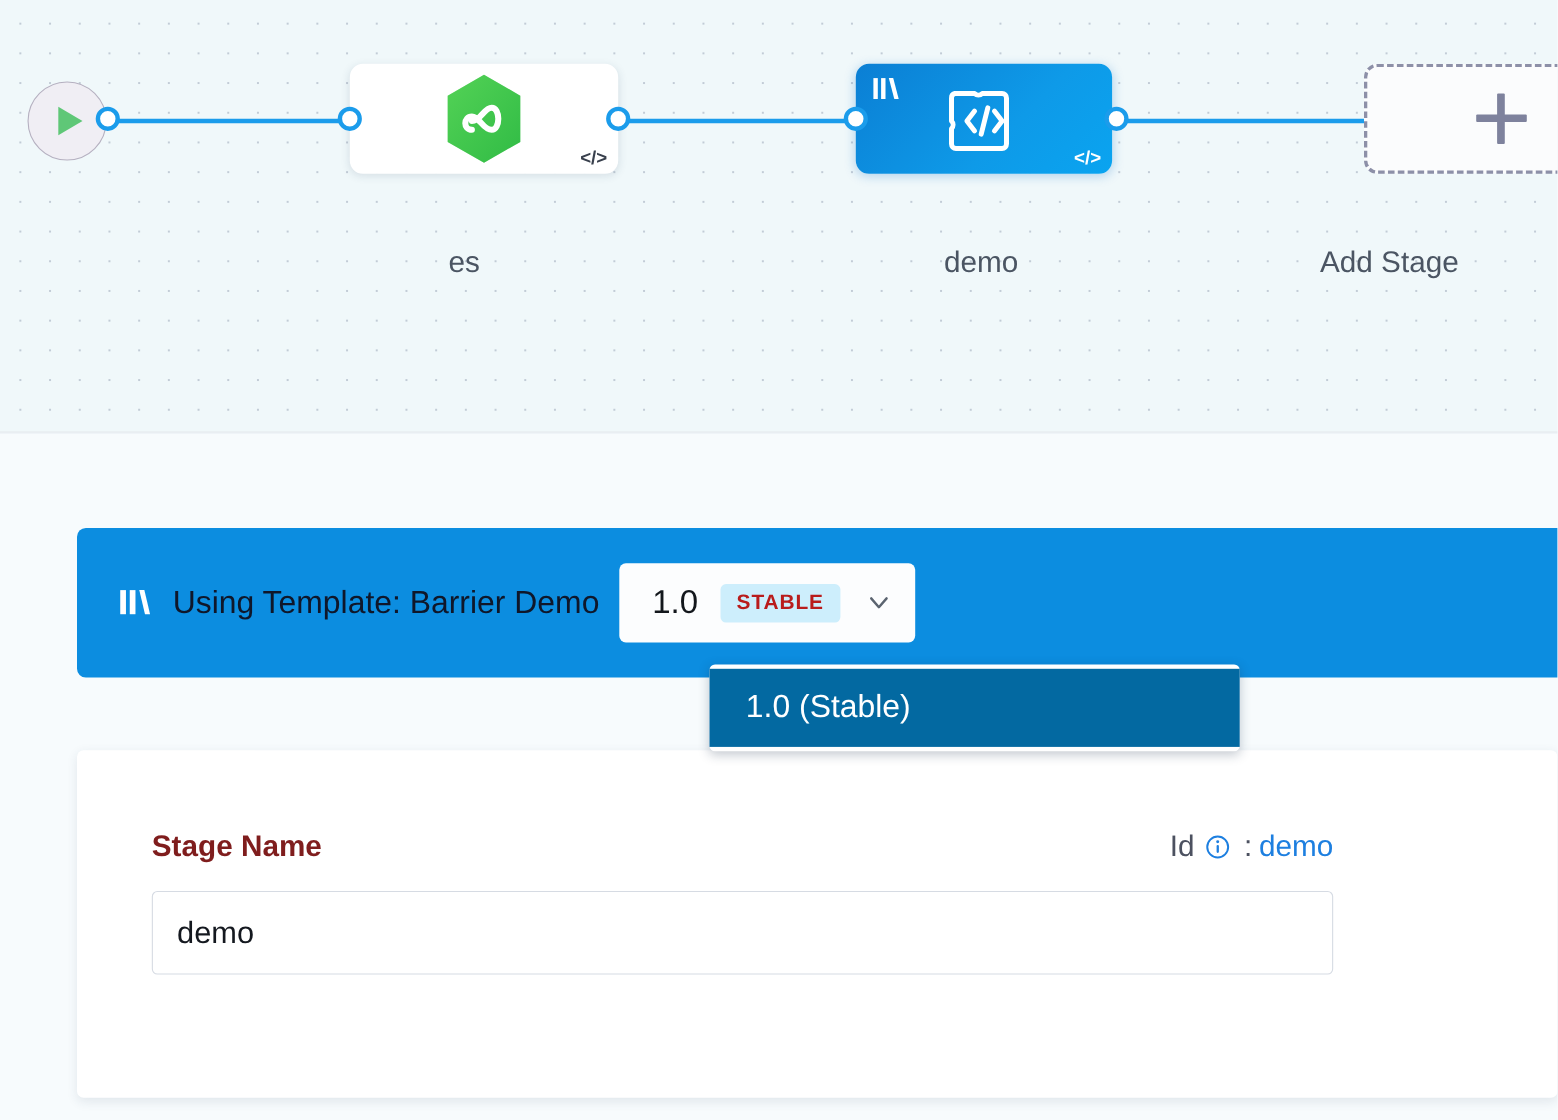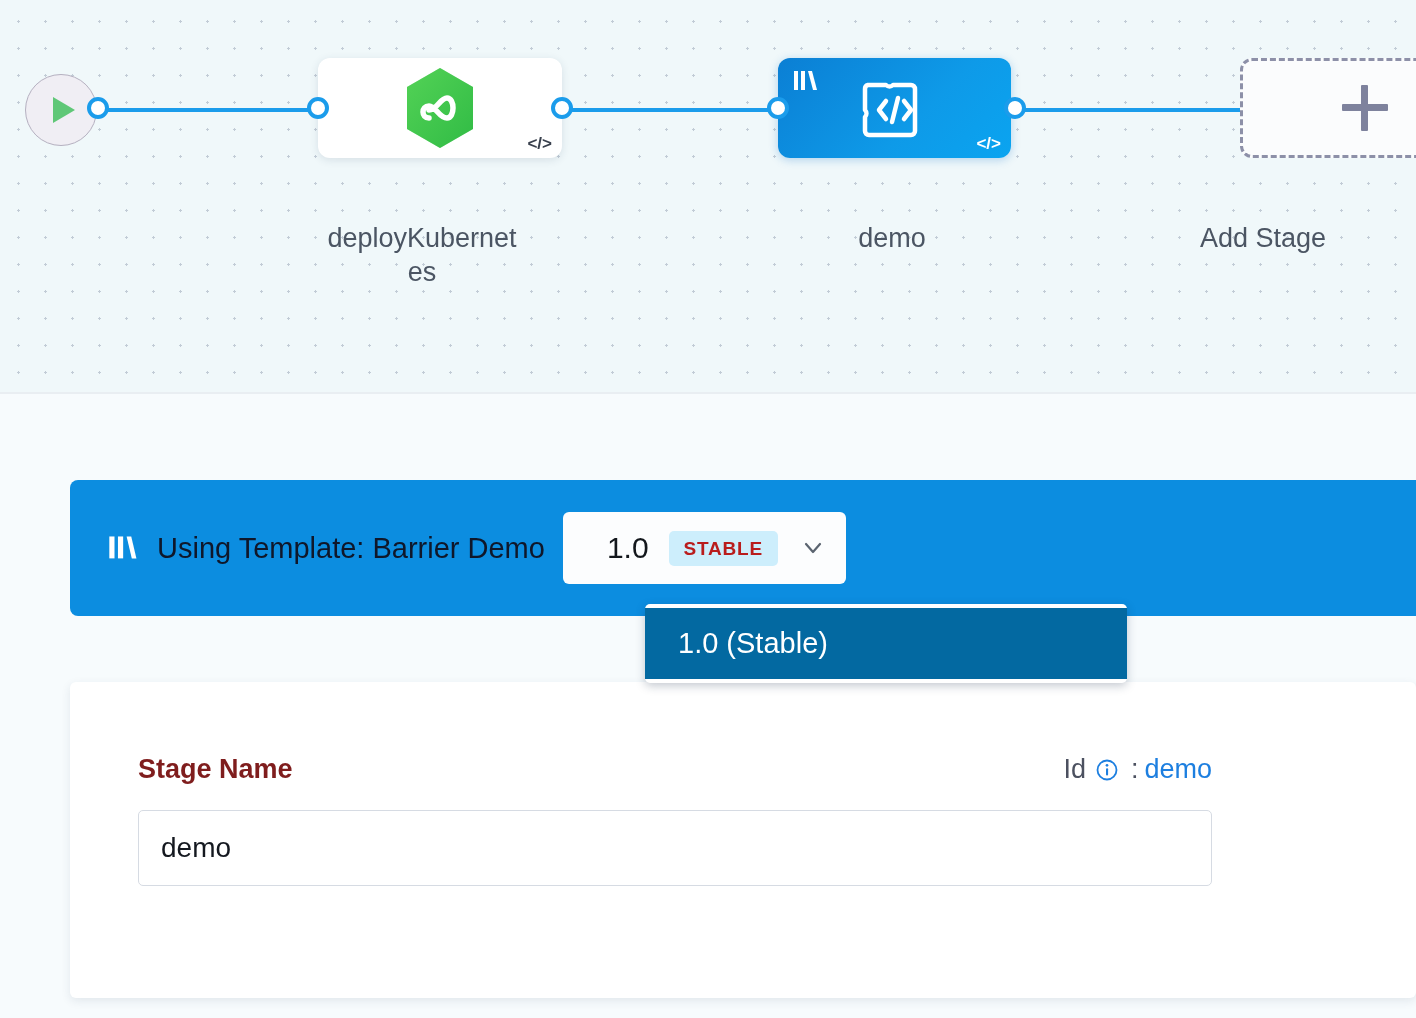--- a/index.html
+++ b/index.html
@@ -182,21 +182,21 @@
     white-space: nowrap;
   }
 
   .version-select {
     margin-left: 18px;
     height: 72px;
     background: #fcfdfe;
     border-radius: 6px;
     display: flex;
     align-items: center;
-    padding: 0 18px 0 44px;
+    padding: 0 18px 0 30px;
     box-sizing: border-box;
     cursor: pointer;
   }
   .version-num {
     font-size: 30px;
     color: #13171c;
     font-weight: normal;
   }
   .stable-pill {
     margin-left: 20px;
@@ -339,21 +339,20 @@
     <div class="code-corner light">&lt;/&gt;</div>
   </div>
   <div class="dot" style="left:767px; top:97px;"></div>
   <div class="dot" style="left:1004px; top:97px;"></div>
 
   <div class="stage-node node-add">
     <div class="plus-icon"></div>
   </div>
 
   <div class="stage-label lbl-1">
-    <div>deployKubernet</div>
     <div>es</div>
   </div>
   <div class="stage-label lbl-2">demo</div>
   <div class="stage-label lbl-3">Add Stage</div>
 </div>
 
 <div class="template-bar">
   <svg class="tmpl-bar-icon" viewBox="0 0 26 26">
     <rect x="2" y="3" width="4.5" height="19" fill="#ffffff"></rect>
     <rect x="9.5" y="3" width="4.5" height="19" fill="#ffffff"></rect>

